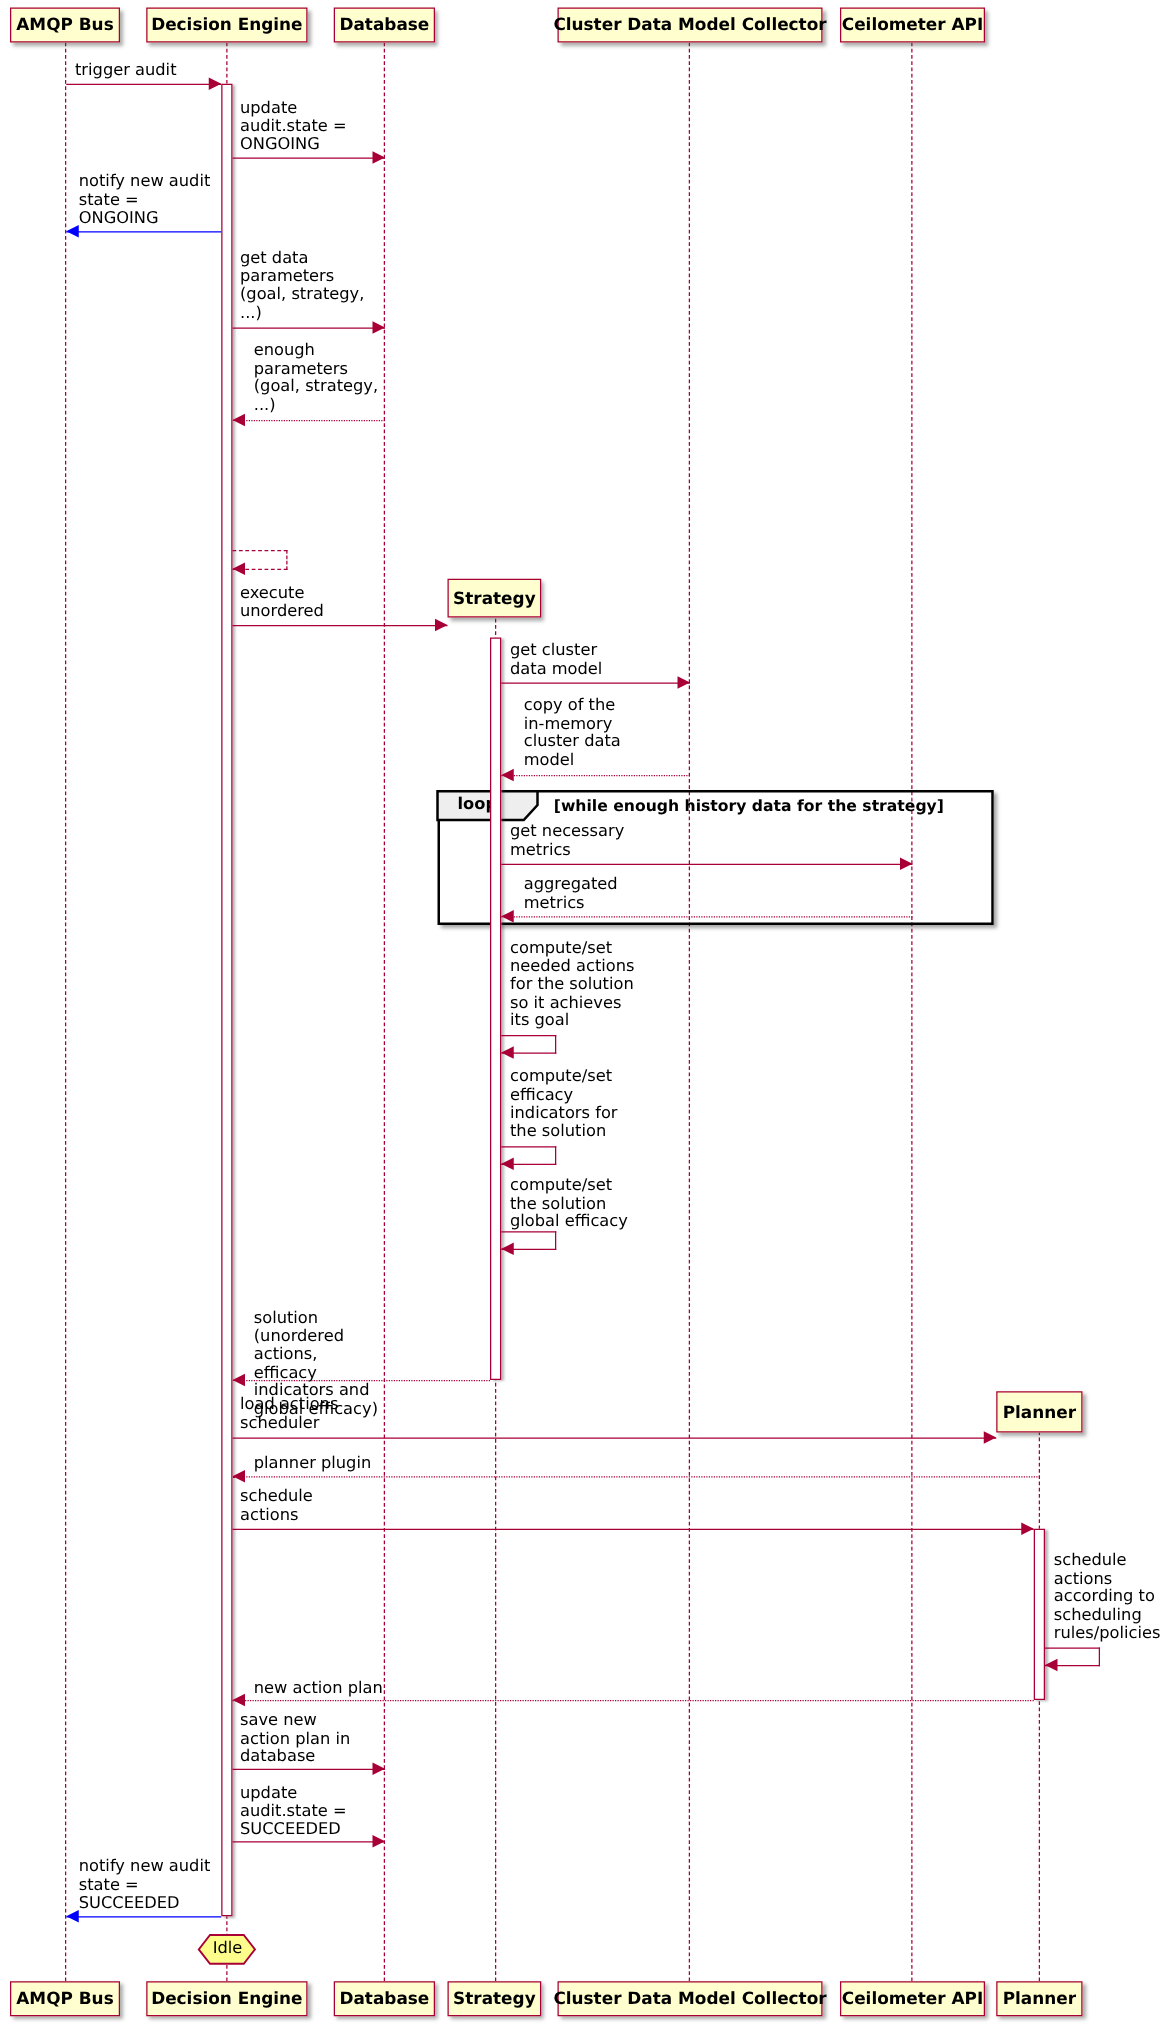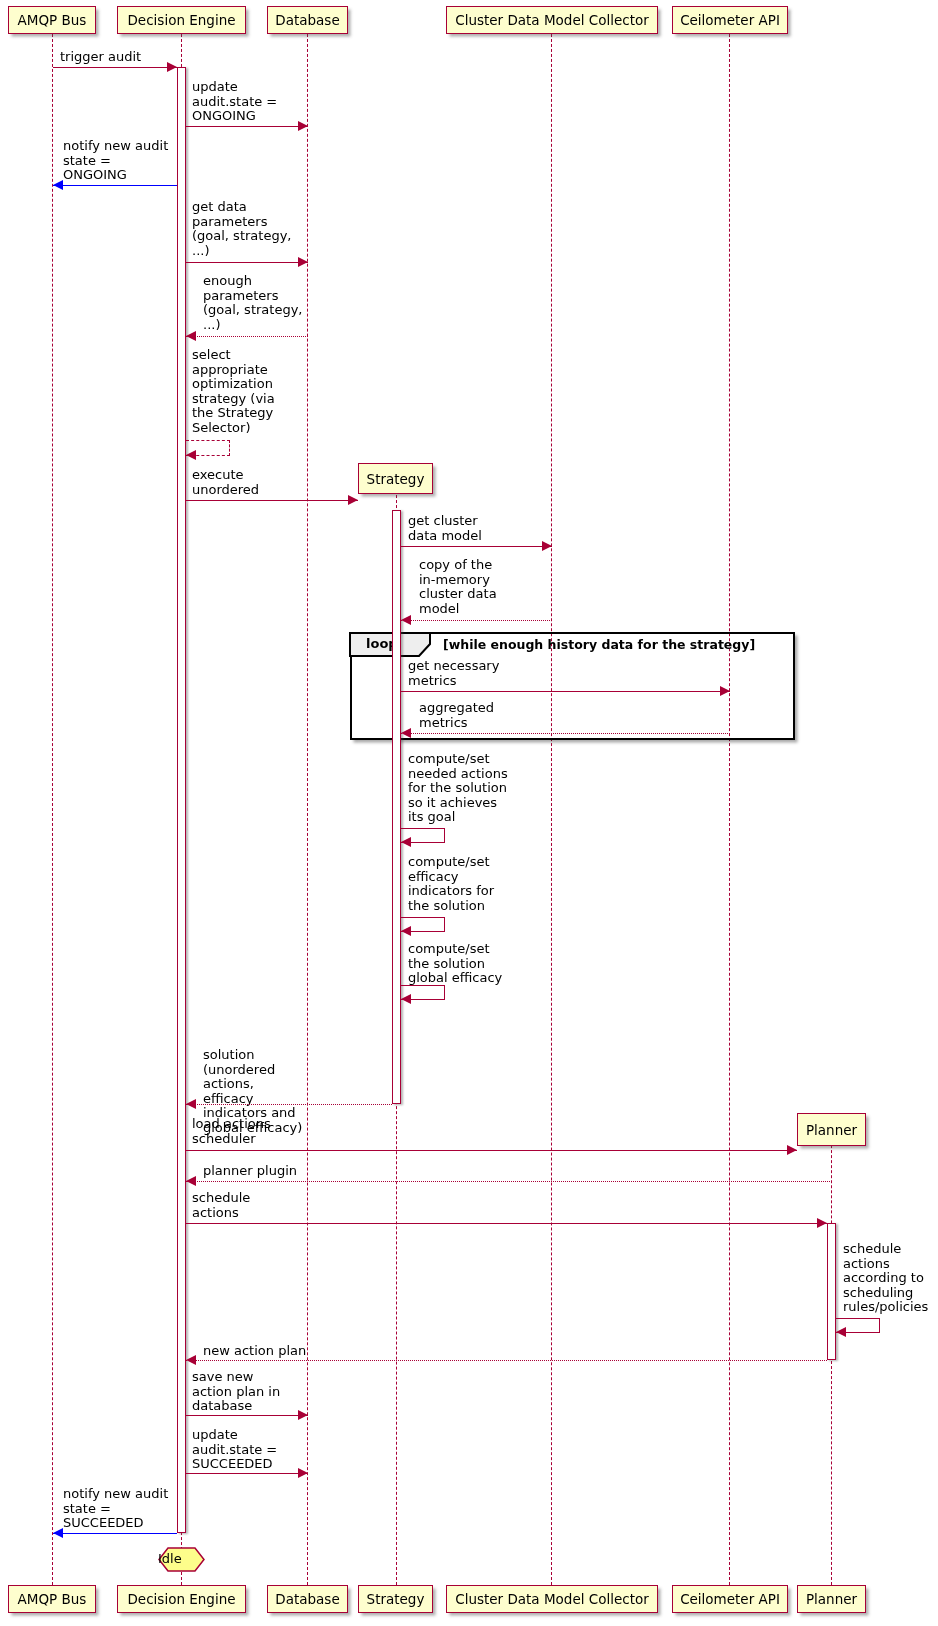--- a/index.html
+++ b/index.html
@@ -1,41 +1,41 @@
 <!DOCTYPE html>
 <html><head>
 <meta charset="utf-8">
 <style>
   html,body{margin:0;padding:0;background:#ffffff;}
   .stage{position:relative;width:938px;height:1626px;background:#ffffff;
          font-family:"DejaVu Sans",sans-serif;color:#000;overflow:hidden;}
   .pbox{position:absolute;background:#FEFECE;border:1.5px solid #A80036;
         box-shadow:2.5px 2.5px 3px rgba(70,70,70,.45);
         display:flex;align-items:center;justify-content:center;
-        font-size:13.5px;box-sizing:border-box;white-space:nowrap;}
+        font-size:13.5px;box-sizing:border-box;white-space:nowrap;font-weight:bold;}
   .lifeline{position:absolute;width:0;border-left:1px dashed #A80036;}
   .act{position:absolute;width:9px;background:#ffffff;border:1px solid #A80036;
        box-shadow:2px 1px 2px rgba(70,70,70,.4);box-sizing:border-box;}
   .lbl{position:absolute;font-size:13px;line-height:14.6px;white-space:pre-line;}
   .ln{position:absolute;height:0;border-top:1.5px solid #A80036;}
   .ln.dot{border-top:1.5px dotted #A80036;}
   .ln.blue{border-top-color:#0000FF;}
   .ah{position:absolute;width:0;height:0;border-top:5px solid transparent;
       border-bottom:5px solid transparent;}
   .ah.r{border-left:10px solid #A80036;}
   .ah.l{border-right:10px solid #A80036;}
   .ah.l.blue{border-right-color:#0000FF;}
   .self{position:absolute;border-top:1.5px solid #A80036;border-right:1.5px solid #A80036;
         border-bottom:1.5px solid #A80036;box-sizing:border-box;}
   .self.dash{border-top-style:dashed;border-right-style:dashed;border-bottom-style:dashed;}
   .frame{position:absolute;border:2px solid #000;box-shadow:2.5px 2.5px 3px rgba(0,0,0,.35);
          box-sizing:border-box;background:transparent;}
   .frame-op{position:absolute;font-weight:bold;font-size:13px;}
   .frame-cond{position:absolute;font-weight:bold;font-size:12.5px;white-space:nowrap;}
-  .hexlbl{position:absolute;font-size:13px;}
+  .hexlbl{position:absolute;font-size:13px;text-align:center;}
   svg{position:absolute;overflow:visible;}
 </style>
 </head>
 <body>
 
 <div class="stage">
 
   <div class="lifeline" style="left:52px;top:34px;height:1551px"></div>
   <div class="lifeline" style="left:181px;top:34px;height:1551px"></div>
   <div class="lifeline" style="left:307px;top:34px;height:1551px"></div>
@@ -78,26 +78,20 @@
   <div class="ln" style="left:186px;top:262px;width:122px"></div>
   <div class="ah r" style="left:298px;top:257px"></div>
 
   <div class="lbl" style="left:203px;top:274px">enough
 parameters
 (goal, strategy,
 ...)</div>
   <div class="ln dot" style="left:186px;top:336px;width:122px"></div>
   <div class="ah l" style="left:186px;top:331px"></div>
 
-  <div class="lbl" style="left:192px;top:348px">select
-appropriate
-optimization
-strategy (via
-the Strategy
-Selector)</div>
   <div class="self dash" style="left:186px;top:440px;width:44px;height:16px"></div>
   <div class="ah l" style="left:186px;top:450px"></div>
 
   <div class="lbl" style="left:192px;top:468px">execute
 unordered</div>
   <div class="ln" style="left:186px;top:500px;width:172px"></div>
   <div class="ah r" style="left:348px;top:495px"></div>
 
   <div class="lbl" style="left:408px;top:514px">get cluster
 data model</div>

